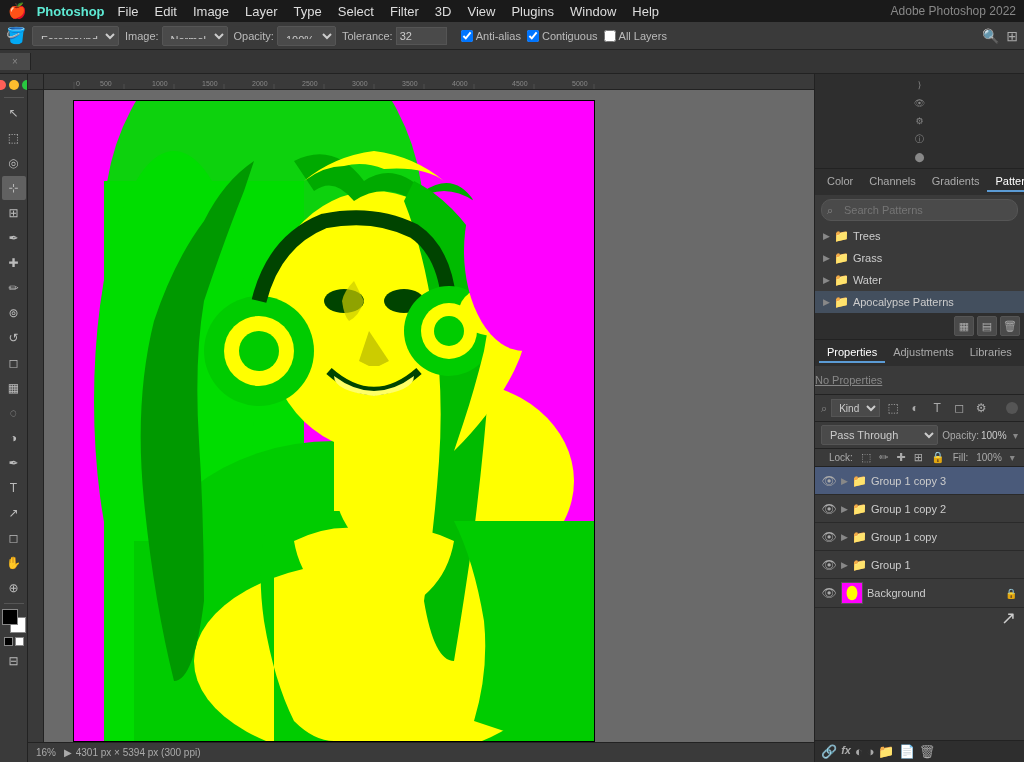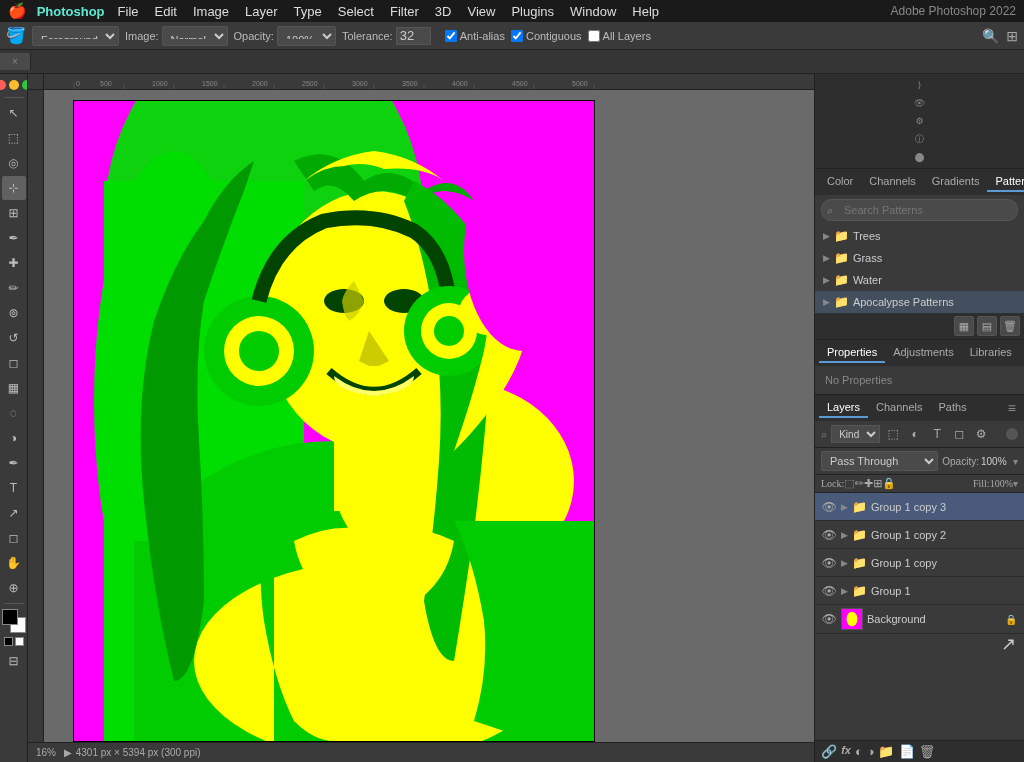--- a/index.html
+++ b/index.html
@@ -304,23 +304,24 @@
       align-items: center;
       justify-content: center;
       cursor: pointer;
     }
 
     
     #properties-panel {
       flex: 0 0 auto;
     }
     .no-properties {
-      padding: 8px 10px;
+      padding: 8px 0;
       color: #888;
       font-size: 11px;
+      text-decoration: underline;
     }
 
     
     #layers-panel {
       flex: 1;
       display: flex;
       flex-direction: column;
       min-height: 0;
     }
     .layers-toolbar {
@@ -371,26 +372,25 @@
       display: flex;
       align-items: center;
       gap: 2px;
     }
     .opacity-label { color: #aaa; font-size: 10px; }
     .opacity-value { color: #ccc; font-size: 10px; width: 30px; }
 
     .lock-row {
       display: flex;
       align-items: center;
-      padding: 2px 6px;
-      gap: 0;
+      padding: 2px 14px;
+      gap: 8px;
       border-bottom: 1px solid #222;
       font-size: 10px;
       color: #aaa;
-      font-family: Liberation Serif, serif;
     }
     .lock-icon { font-size: 11px; cursor: pointer; }
 
     
     .layers-list {
       flex: 1;
       overflow-y: auto;
       background: #3a3a3a;
     }
     .layer-item {
@@ -478,21 +478,21 @@
     </select>
   </div>
   <div class="options-item">
     <span class="options-label">Opacity:</span>
     <select class="options-select">
       <option>100%</option>
     </select>
   </div>
   <div class="options-item">
     <span class="options-label">Tolerance:</span>
-    <input type="text" value="32" style="width: 35px; background: rgb(74, 74, 74); border: 1px solid rgb(85, 85, 85); color: rgb(204, 204, 204); font-size: 13px; padding: 1px 3px; height: 18px;">
+    <input type="text" value="32" style="width: 51px; background: rgb(74, 74, 74); border: 1px solid rgb(85, 85, 85); color: rgb(204, 204, 204); font-size: 11px; padding: 1px 3px; height: 18px;">
   </div>
   <div class="options-item" style="margin-left:8px;">
     <input type="checkbox" checked="" class="options-checkbox" style="">
     <span class="options-label">Anti-alias</span>
   </div>
   <div class="options-item">
     <input type="checkbox" checked="" class="options-checkbox" style="">
     <span class="options-label">Contiguous</span>
   </div>
   <div class="options-item">
@@ -731,26 +731,20 @@
       <div class="panel-tabs">
         <div class="panel-tab active">Properties</div>
         <div class="panel-tab">Adjustments</div>
         <div class="panel-tab">Libraries</div>
         <span class="panel-menu-btn">≡</span>
       </div>
       <div class="no-properties">No Properties</div>
     </div>
 
     <div id="layers-panel">
-      <div class="panel-tabs">
-        <div class="panel-tab active">Layers</div>
-        <div class="panel-tab">Channels</div>
-        <div class="panel-tab">Paths</div>
-        <span class="panel-menu-btn">≡</span>
-      </div>
 
       <div class="layers-toolbar">
         <span style="font-size:11px;color:#888;">⌕</span>
         <select class="layers-kind-select">
           <option>Kind</option>
         </select>
         <div class="layers-icon-btn">⬚</div>
         <div class="layers-icon-btn">◐</div>
         <div class="layers-icon-btn">T</div>
         <div class="layers-icon-btn">◻</div>

